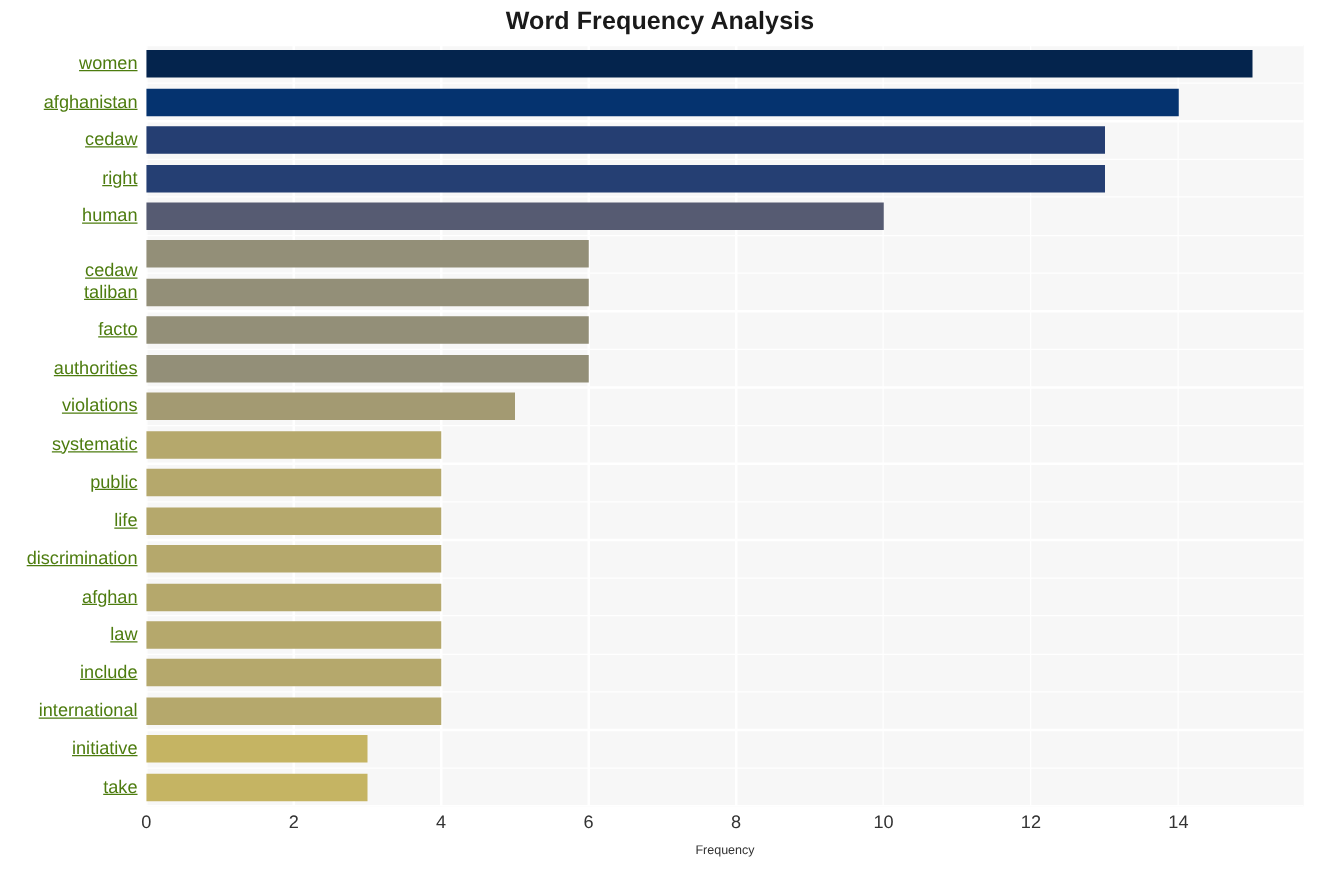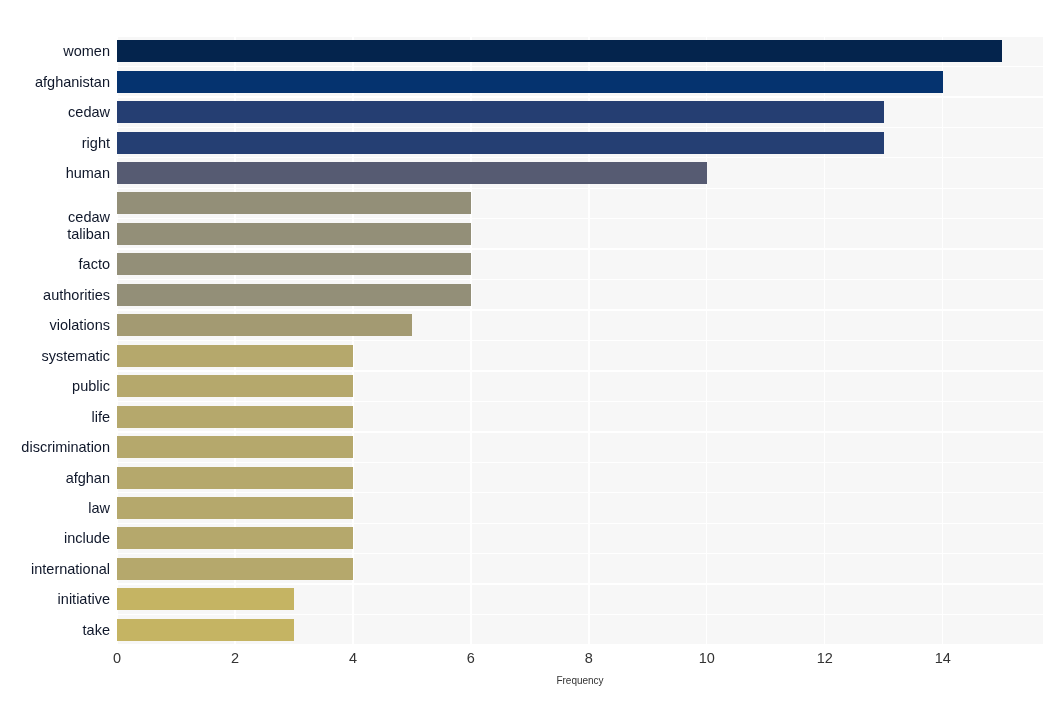--- a/index.html
+++ b/index.html
@@ -75,22 +75,23 @@
     top: 36px;
     width: 110px;
     height: 609px;
   }
   .y-label {
     position: absolute;
     right: 0;
     width: 110px;
     text-align: right;
     font-size: 14.5px;
-    color: #0f172a;
+    color: #4d7c0f;
     line-height: 16px;
+    text-decoration: underline;
   }
 
   
   #x-ticklabels {
     position: absolute;
     left: 0;
     top: 650px;
     width: 1056px;
     height: 20px;
   }
@@ -111,20 +112,21 @@
     text-align: center;
     font-size: 10px;
     color: #333333;
   }
 </style>
 </head>
 <body>
 
 <div id="figure">
 
+  <div id="chart-title">Word Frequency Analysis</div>
 
   <div id="plot-area">
     <div id="gridlines-v">
         <div class="gridline-v" style="left: -0.7px;"></div>
         <div class="gridline-v" style="left: 117.262px;"></div>
         <div class="gridline-v" style="left: 235.224px;"></div>
         <div class="gridline-v" style="left: 353.185px;"></div>
         <div class="gridline-v" style="left: 471.147px;"></div>
         <div class="gridline-v" style="left: 589.109px;"></div>
         <div class="gridline-v" style="left: 707.071px;"></div>

